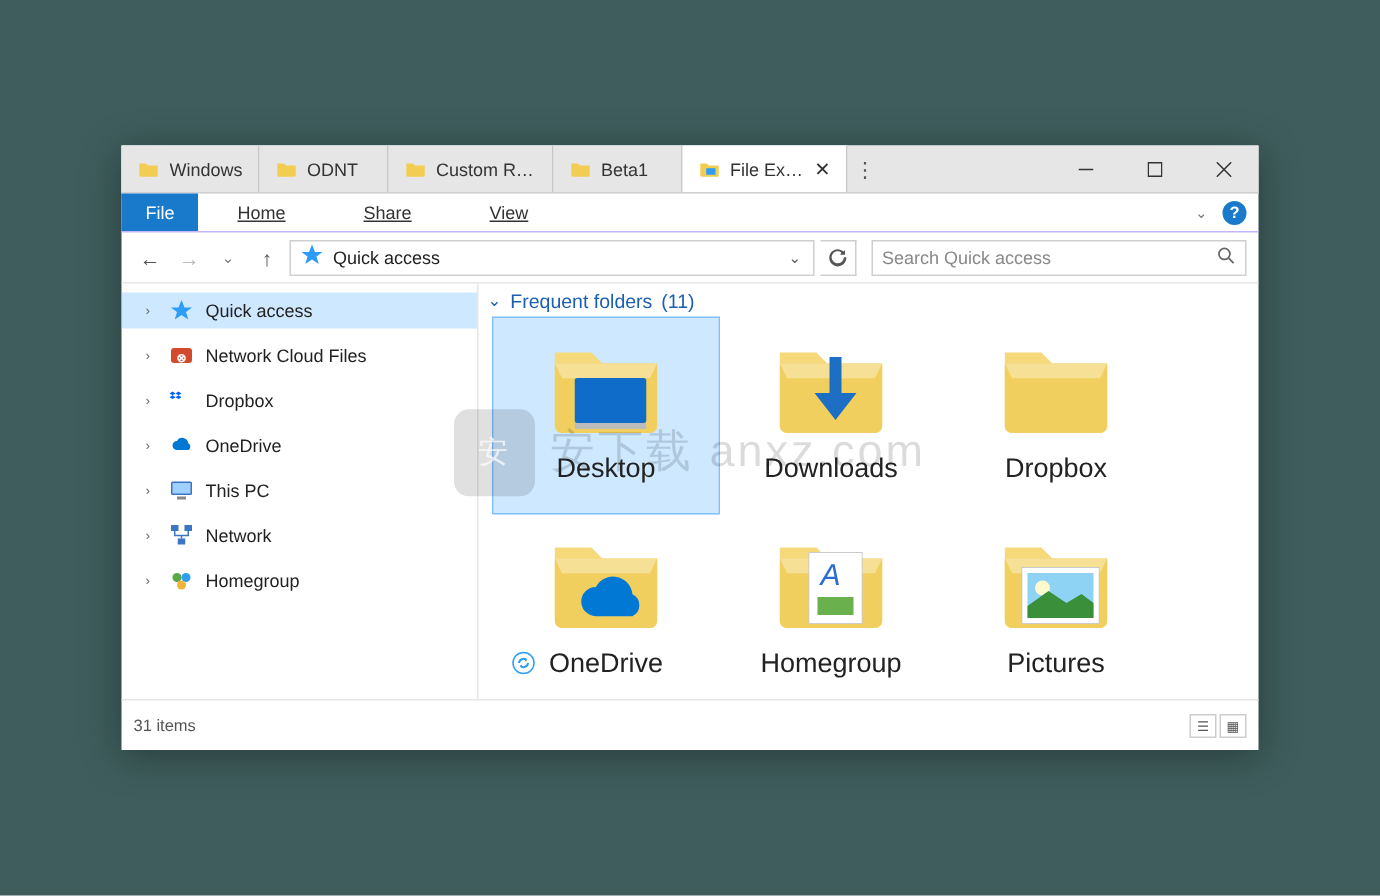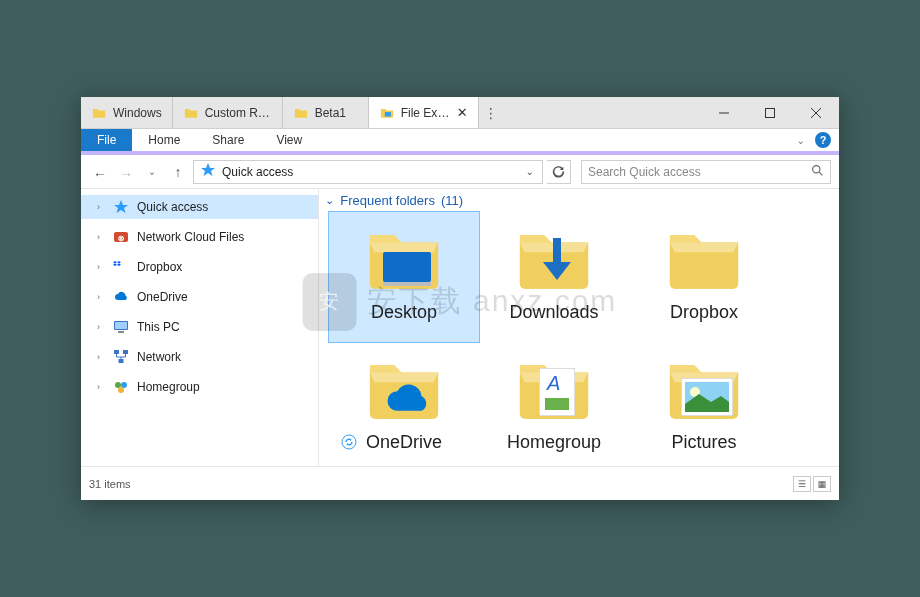--- a/index.html
+++ b/index.html
@@ -32,26 +32,26 @@
   .newtab { width: 24px; display: flex; align-items: center; justify-content: center; color: #555; font-size: 14px; }
 
   .spacer { flex: 1; }
   .winctrls { display: flex; }
   .winctrls span {
     width: 46px; display: flex; align-items: center; justify-content: center;
     color: #333;
   }
 
   
-  .ribbon { height: 26px; display: flex; align-items: stretch; border-bottom: 4px solid #c4b5fd; justify-content: flex-end; }
+  .ribbon { height: 26px; display: flex; align-items: stretch; border-bottom: 1px solid #c4b5fd; justify-content: flex-end; }
   .filetab {
     background: #1979ca; color: #fff;
     padding: 0 16px; display: flex; align-items: center; font-size: 12px;
   }
-  .ribtab { padding: 0 16px; display: flex; align-items: center; color: #333; }
+  .ribtab { padding: 0 26px; display: flex; align-items: center; color: #333; text-decoration: underline; }
   .ribright { margin-left: auto; display: flex; align-items: center; gap: 10px; padding-right: 8px; }
   .chev { color: #777; font-size: 10px; }
   .help { width: 16px; height: 16px; border-radius: 50%; background: #1979ca; color: #fff; display: flex; align-items: center; justify-content: center; font-size: 11px; font-weight: bold; }
 
   
   .navrow { height: 34px; display: flex; align-items: center; gap: 4px; padding: 0 8px; border-bottom: 1px solid #e6e6e6; }
   .navbtn { width: 22px; height: 22px; display: flex; align-items: center; justify-content: center; color: #555; font-size: 14px; }
   .navbtn.dis { color: #bbb; }
   .addr {
     flex: 1; height: 24px; border: 1px solid #cfcfcf; display: flex; align-items: center; gap: 6px; padding: 0 4px 0 6px;
@@ -121,20 +121,26 @@
 
 <div class="window">
 
   <div class="topbar">
     <div class="tabs" id="tabs">
         <div class="tab">
           <span class="ficon"><svg width="16" height="14" viewBox="0 0 64 64">
               <path d="M4 14h20l6 6h30v30a4 4 0 0 1-4 4H8a4 4 0 0 1-4-4z" fill="#f3cd52"></path>
             </svg></span>
                  <span class="lbl">Windows</span>
+                 </div>
+        <div class="tab">
+          <span class="ficon"><svg width="16" height="14" viewBox="0 0 64 64">
+              <path d="M4 14h20l6 6h30v30a4 4 0 0 1-4 4H8a4 4 0 0 1-4-4z" fill="#f3cd52"></path>
+            </svg></span>
+                 <span class="lbl">ODNT</span>
                  </div>
         <div class="tab">
           <span class="ficon"><svg width="16" height="14" viewBox="0 0 64 64">
               <path d="M4 14h20l6 6h30v30a4 4 0 0 1-4 4H8a4 4 0 0 1-4-4z" fill="#f3cd52"></path>
             </svg></span>
                  <span class="lbl">Custom RT...</span>
                  </div>
         <div class="tab">
           <span class="ficon"><svg width="16" height="14" viewBox="0 0 64 64">
               <path d="M4 14h20l6 6h30v30a4 4 0 0 1-4 4H8a4 4 0 0 1-4-4z" fill="#f3cd52"></path>

